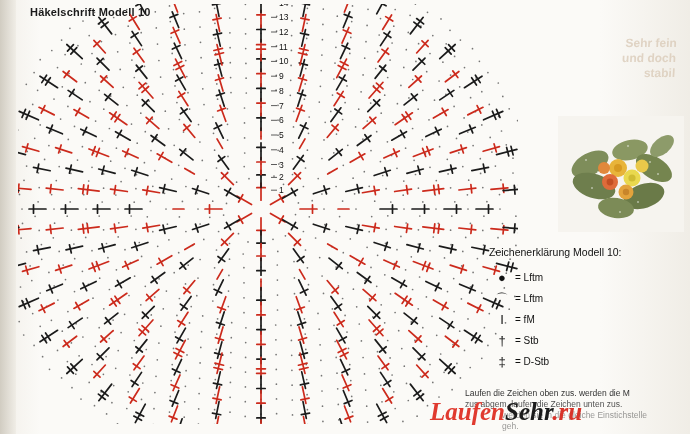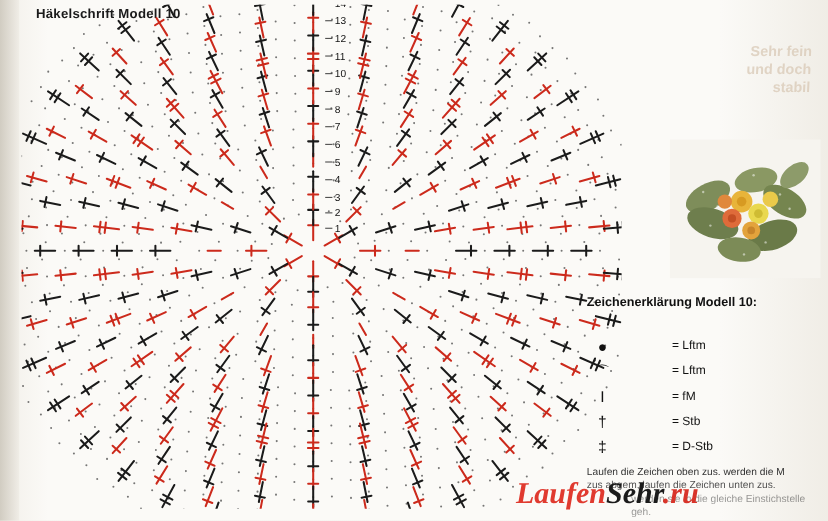--- a/index.html
+++ b/index.html
@@ -36,34 +36,34 @@
   
   .chart-wrap{
     position:absolute;left:18px;top:4px;width:500px;height:420px;
   }
   .chart-wrap svg{display:block;}
   
   .legend{
     position:absolute;left:489px;top:246px;width:196px;
   }
   .legend-title{
-    font-size:10.5px;font-weight:bold;color:#111;margin-bottom:20px;
+    font-size:10.5px;font-weight:normal;color:#111;margin-bottom:9px;
   }
   .legend-row{
     display:flex;align-items:center;height:21px;
   }
   .legend-sym{
     width:26px;text-align:center;color:#111;
     font-size:13px;line-height:13px;
   }
   .legend-txt{
-    font-size:10px;color:#111;margin-left:45px;
+    font-size:10px;color:#111;
   }
   .legend-note{
-    position:absolute;left:489px;top:388px;width:200px;
+    position:absolute;left:465px;top:388px;width:200px;
     font-size:8.5px;color:#333;line-height:11px;
   }
   .legend-note .ln{display:block;}
   .legend-note .ln:nth-child(2){opacity:.85;}
   .legend-note .ln:nth-child(3){opacity:.5;padding-left:37px;}
   
   .photo{
     position:absolute;left:558px;top:116px;width:126px;height:116px;
     overflow:hidden;
   }

